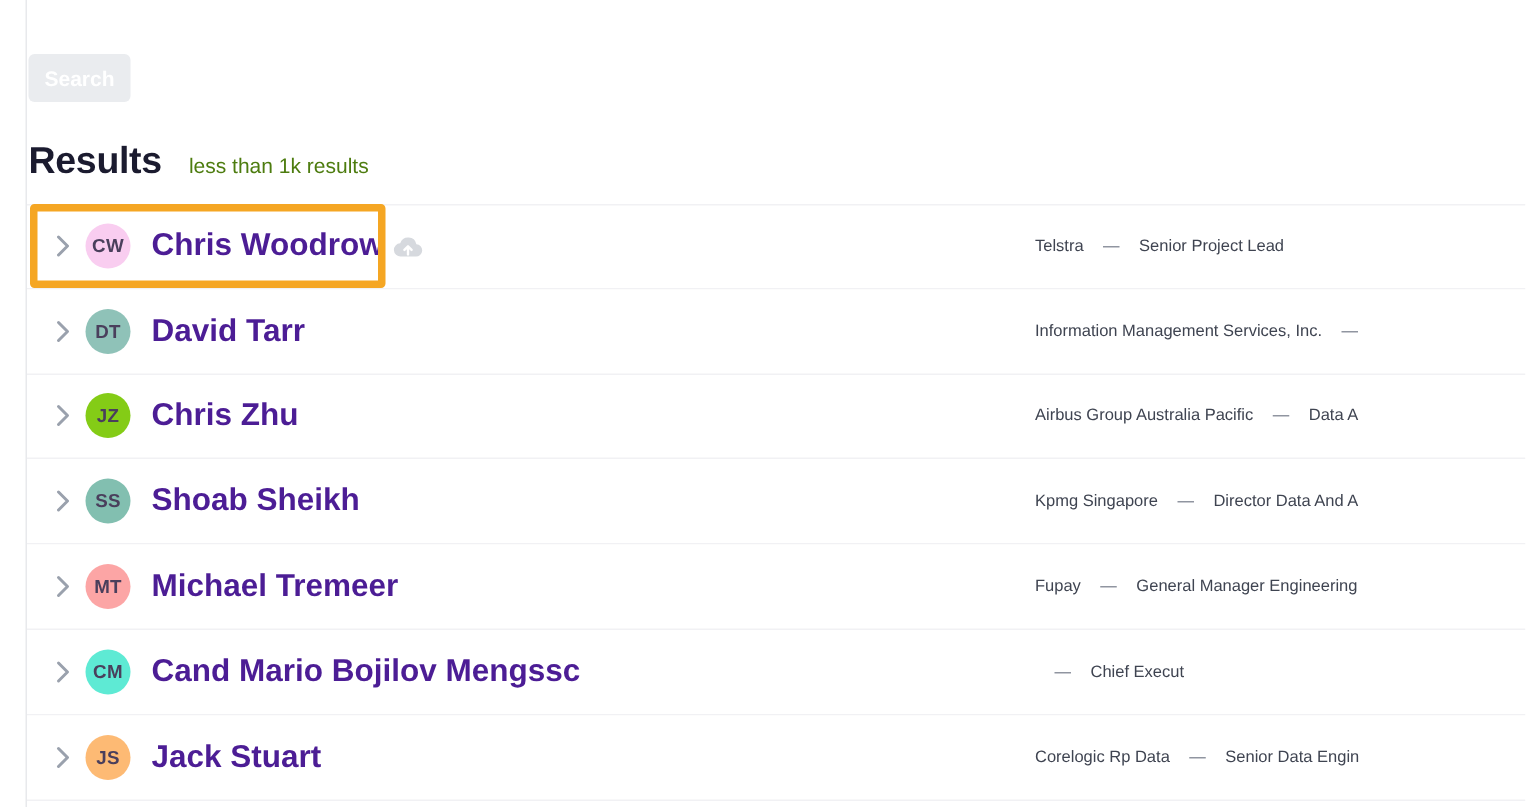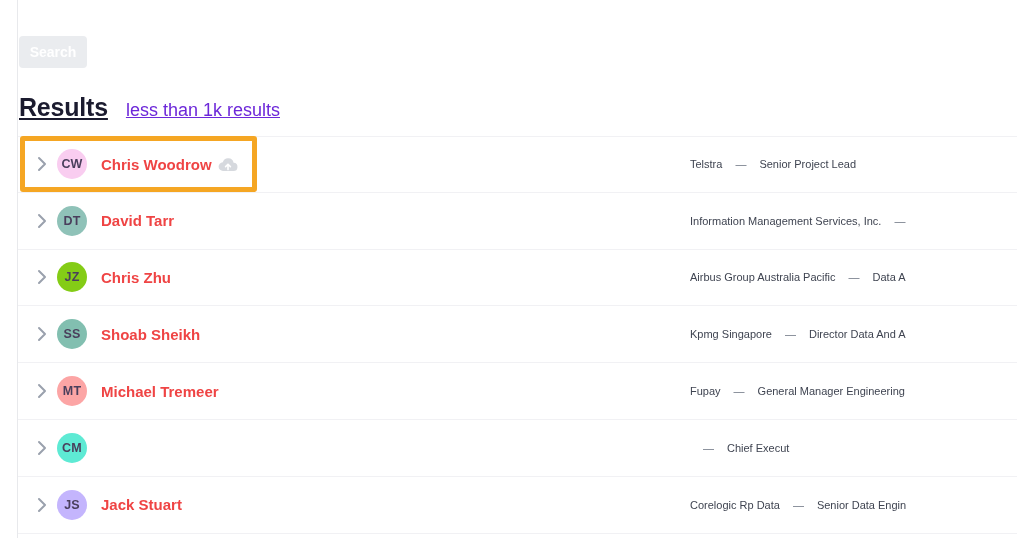--- a/index.html
+++ b/index.html
@@ -78,26 +78,24 @@
     top: 93px;
     display: flex;
     align-items: baseline;
     gap: 18px;
   }
   .results-title {
     font-size: 25px;
     font-weight: bold;
     color: #1b1b2f;
     letter-spacing: -0.2px;
-    text-decoration: underline;
   }
   .results-count {
-    font-size: 18px;
-    color: #6d28d9;
-    text-decoration: underline;
+    font-size: 14px;
+    color: #4d7c0f;
   }
 
   
   .result-list {
     position: absolute;
     left: 18px;
     top: 136px;
     width: 999px;
   }
   .result-row {
@@ -135,23 +133,23 @@
     justify-content: center;
     font-size: 12.5px;
     font-weight: bold;
     color: #4a3f5c;
     letter-spacing: 0.2px;
   }
 
   .person-name {
     flex: 0 0 auto;
     margin-left: 14px;
-    font-size: 15px;
+    font-size: 21px;
     font-weight: bold;
-    color: #ef4444;
+    color: #4c1d95;
     white-space: nowrap;
   }
 
   .cloud-icon {
     flex: 0 0 auto;
     margin-left: 6px;
     display: flex;
     align-items: center;
     color: #d6d9de;
   }
@@ -291,32 +289,33 @@
           <span>General Manager Engineering</span>
         </span>
       </div>
       <div class="result-row">
         <span class="chevron">
           <svg width="10" height="16" viewBox="0 0 10 16">
             <path d="M2 2 L8 8 L2 14" fill="none" stroke="currentColor" stroke-width="2" stroke-linecap="round" stroke-linejoin="round"></path>
           </svg>
         </span>
         <span class="avatar" style="background: #5eead4;">CM</span>
+        <span class="person-name">Cand Mario Bojilov Mengssc</span>
         <span class="meta">
           <span class="sep">—</span>
           <span>Chief Execut</span>
         </span>
       </div>
       <div class="result-row">
         <span class="chevron">
           <svg width="10" height="16" viewBox="0 0 10 16">
             <path d="M2 2 L8 8 L2 14" fill="none" stroke="currentColor" stroke-width="2" stroke-linecap="round" stroke-linejoin="round"></path>
           </svg>
         </span>
-        <span class="avatar" style="background: #c4b5fd;">JS</span>
+        <span class="avatar" style="background: #fdba74;">JS</span>
         <span class="person-name">Jack Stuart</span>
         <span class="meta">
           <span>Corelogic Rp Data</span>
           <span class="sep">—</span>
           <span>Senior Data Engin</span>
         </span>
       </div>
     </div>
 
   <div class="annotation-box"></div>

